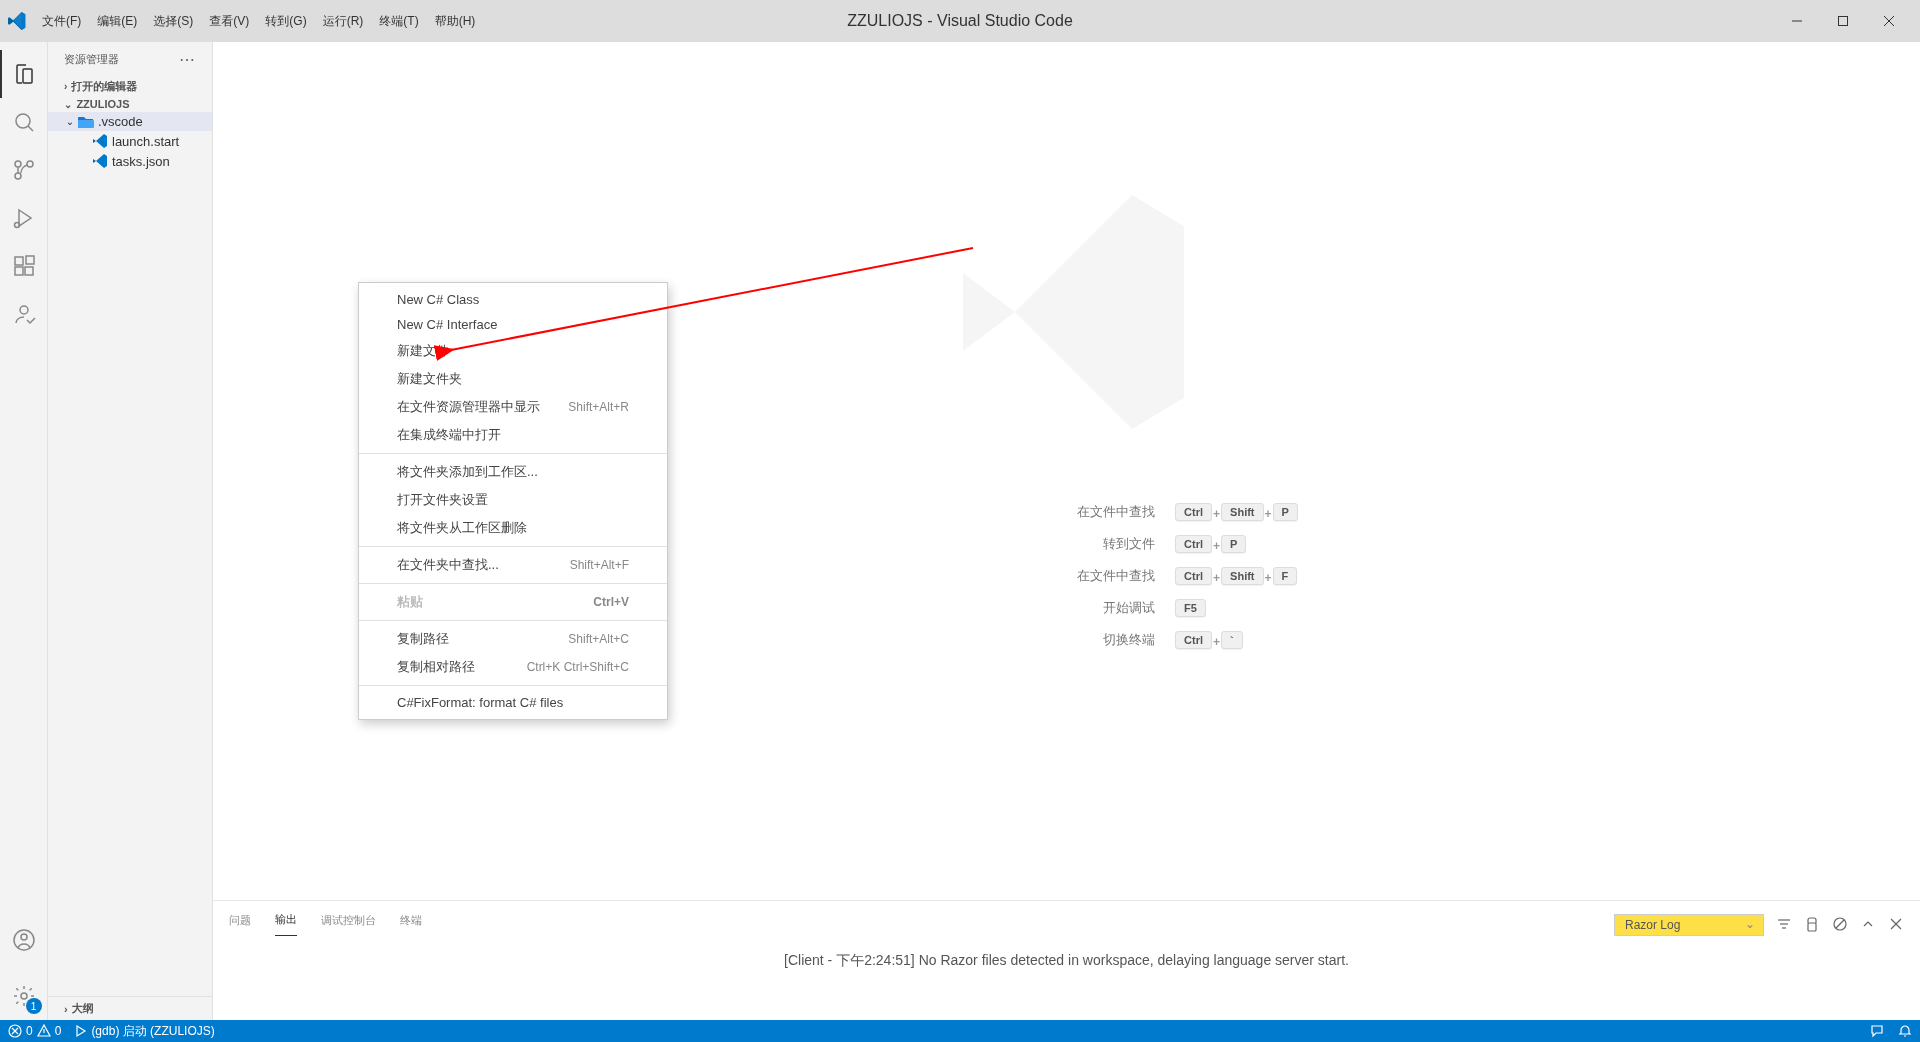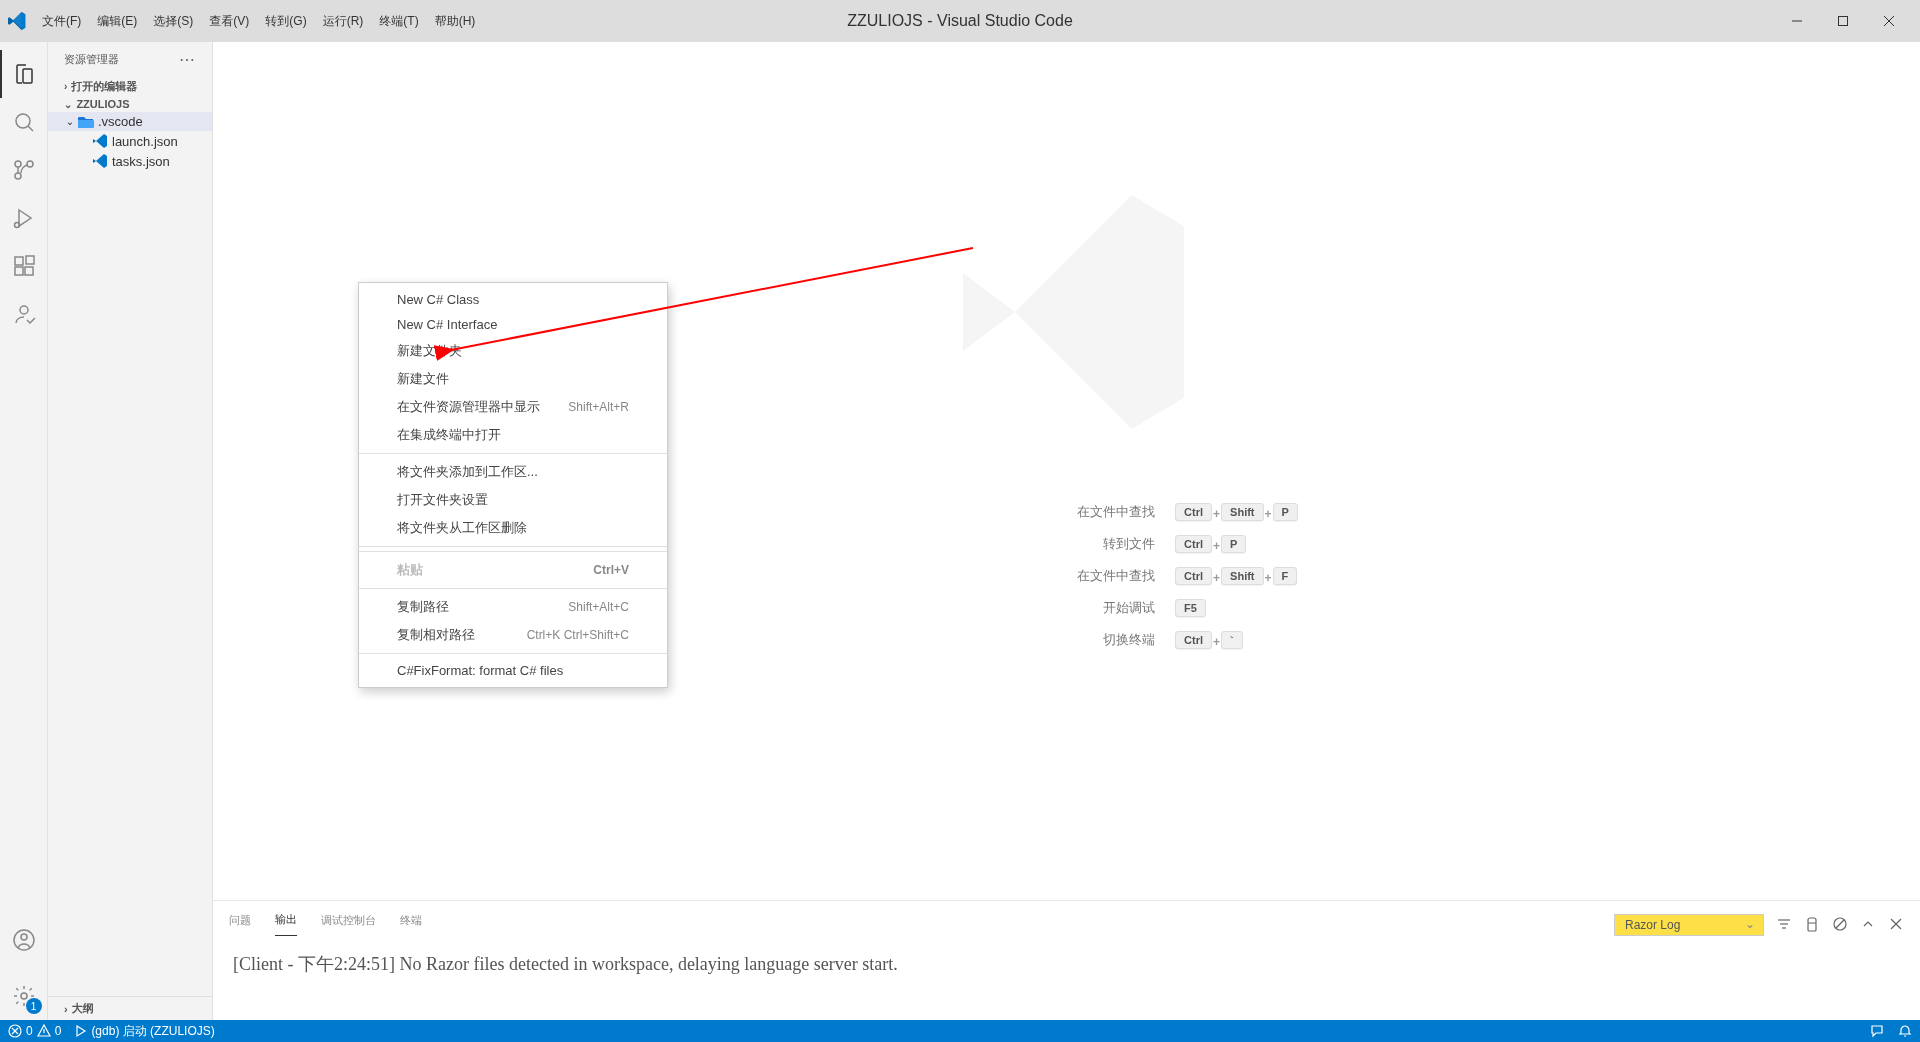--- a/index.html
+++ b/index.html
@@ -47,21 +47,21 @@
 .plus { color: #999; font-size: 12px; }
 
 .panel { height: 120px; border-top: 1px solid #e7e7e7; display: flex; flex-direction: column; }
 .panel-tabs { height: 35px; display: flex; align-items: flex-end; padding: 0 16px; gap: 24px; font-size: 11px; color: #888; }
 .panel-tab { cursor: pointer; padding: 8px 0; }
 .panel-tab.active { color: #333; border-bottom: 1px solid #333; }
 .panel-right { margin-left: auto; display: flex; align-items: center; gap: 12px; }
 .panel-select { border: 1px solid #ccc; padding: 3px 28px 3px 10px; font-size: 12px; color: #555; background: #fde047; position: relative; min-width: 150px; }
 .panel-select::after { content: '⌄'; position: absolute; right: 8px; top: 2px; color: #888; }
 .panel-icon { cursor: pointer; color: #666; }
-.panel-body { flex: 1; padding: 16px 20px; font-family: Liberation Serif, serif; font-size: 18px; color: #555; }
+.panel-body { flex: 1; padding: 16px 20px; font-family: Liberation Sans, sans-serif; font-size: 14px; color: #555; text-align: center; }
 
 .statusbar { height: 22px; background: #007acc; color: #fff; display: flex; align-items: center; font-size: 12px; padding: 0 8px; gap: 12px; }
 .sb-item { display: flex; align-items: center; gap: 4px; cursor: pointer; }
 .sb-right { margin-left: auto; display: flex; gap: 14px; }
 
 .context-menu { position: absolute; left: 145px; top: 240px; width: 310px; background: #fff; border: 1px solid #ccc; box-shadow: 2px 4px 10px rgba(0,0,0,0.2); z-index: 100; padding: 4px 0; }
 .ctx-item { padding: 5px 38px; font-size: 13px; color: #444; cursor: pointer; display: flex; justify-content: space-between; align-items: center; }
 .ctx-item.disabled { color: #bbb; font-weight: bold; }
 .ctx-sep { height: 1px; background: #e0e0e0; margin: 4px 0; }
 .ctx-shortcut { font-size: 12px; color: #888; }
@@ -191,21 +191,21 @@
             <rect x="0" y="5" width="16" height="8" rx="1" fill="#42A5F5"></rect>
           </svg>
         <span>.vscode</span>
       </div>
       <div class="tree-item">
         <span class="indent" style="width:44px"></span>
         <svg class="file-icon" viewBox="0 0 16 16">
             <path fill="#007ACC" d="M12 1L4 8l8 7 3-2V3l-3-2z"></path>
             <path fill="#0065A9" d="M4 8L1 6v4l3-2z"></path>
           </svg>
-        <span>launch.json</span>
+        <span>launch.start</span>
       </div>
       <div class="tree-item">
         <span class="indent" style="width:44px"></span>
         <svg class="file-icon" viewBox="0 0 16 16">
             <path fill="#007ACC" d="M12 1L4 8l8 7 3-2V3l-3-2z"></path>
             <path fill="#0065A9" d="M4 8L1 6v4l3-2z"></path>
           </svg>
         <span>tasks.json</span>
       </div>
     </div>
@@ -300,43 +300,47 @@
     </div>
 
     <div class="context-menu" id="ctx">
         <div class="ctx-item">
           <span>New C# Class</span>
         </div>
         <div class="ctx-item">
           <span>New C# Interface</span>
         </div>
         <div class="ctx-item">
+          <span>新建文件</span>
+        </div>
+        <div class="ctx-item">
           <span>新建文件夹</span>
-        </div>
-        <div class="ctx-item">
-          <span>新建文件</span>
         </div>
         <div class="ctx-item">
           <span>在文件资源管理器中显示</span>
           <span class="ctx-shortcut">Shift+Alt+R</span>
         </div>
         <div class="ctx-item">
           <span>在集成终端中打开</span>
         </div>
         <div class="ctx-sep"></div>
         <div class="ctx-item">
           <span>将文件夹添加到工作区...</span>
         </div>
         <div class="ctx-item">
           <span>打开文件夹设置</span>
         </div>
         <div class="ctx-item">
           <span>将文件夹从工作区删除</span>
         </div>
         <div class="ctx-sep"></div>
+        <div class="ctx-item">
+          <span>在文件夹中查找...</span>
+          <span class="ctx-shortcut">Shift+Alt+F</span>
+        </div>
         <div class="ctx-sep"></div>
         <div class="ctx-item disabled">
           <span>粘贴</span>
           <span class="ctx-shortcut">Ctrl+V</span>
         </div>
         <div class="ctx-sep"></div>
         <div class="ctx-item">
           <span>复制路径</span>
           <span class="ctx-shortcut">Shift+Alt+C</span>
         </div>

